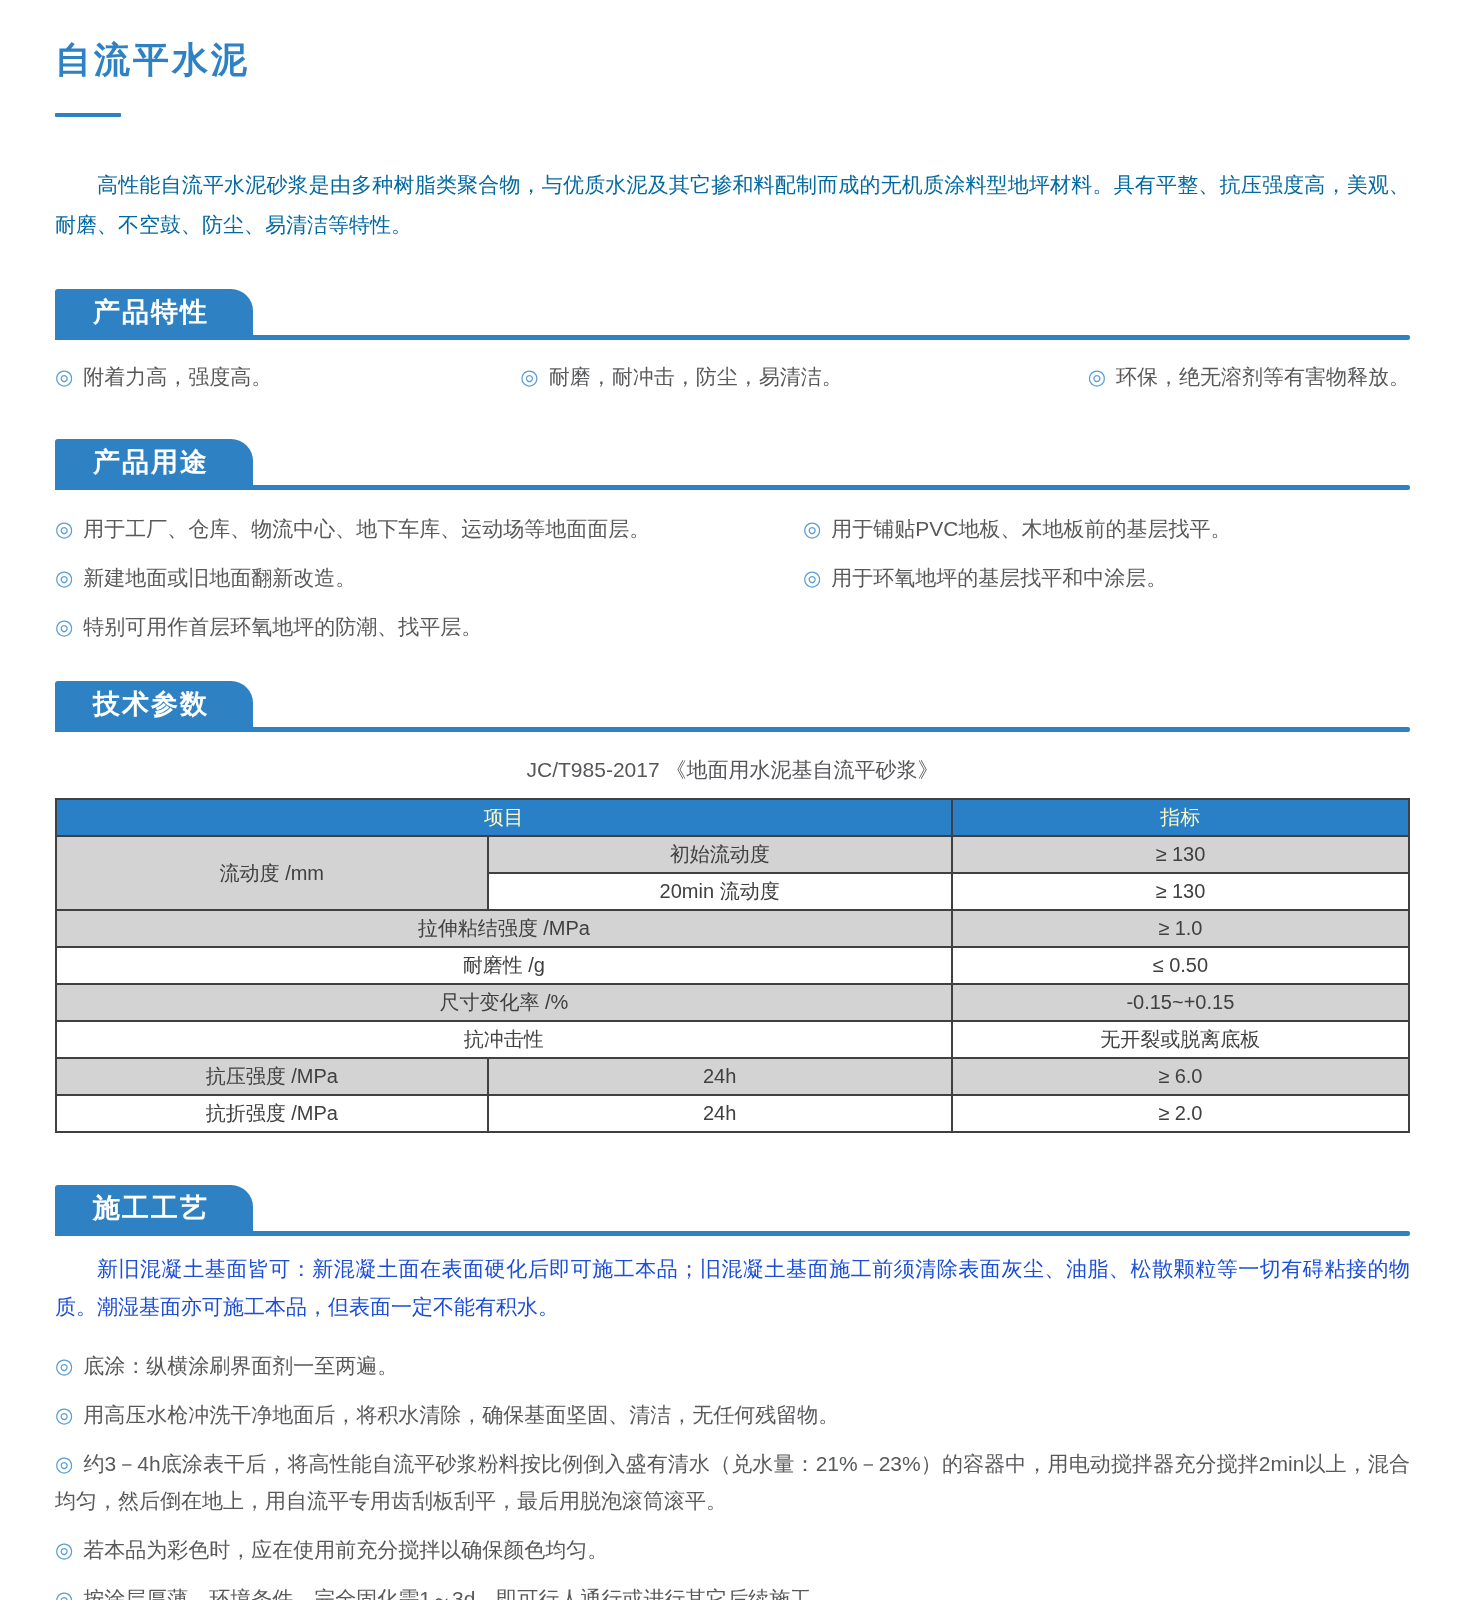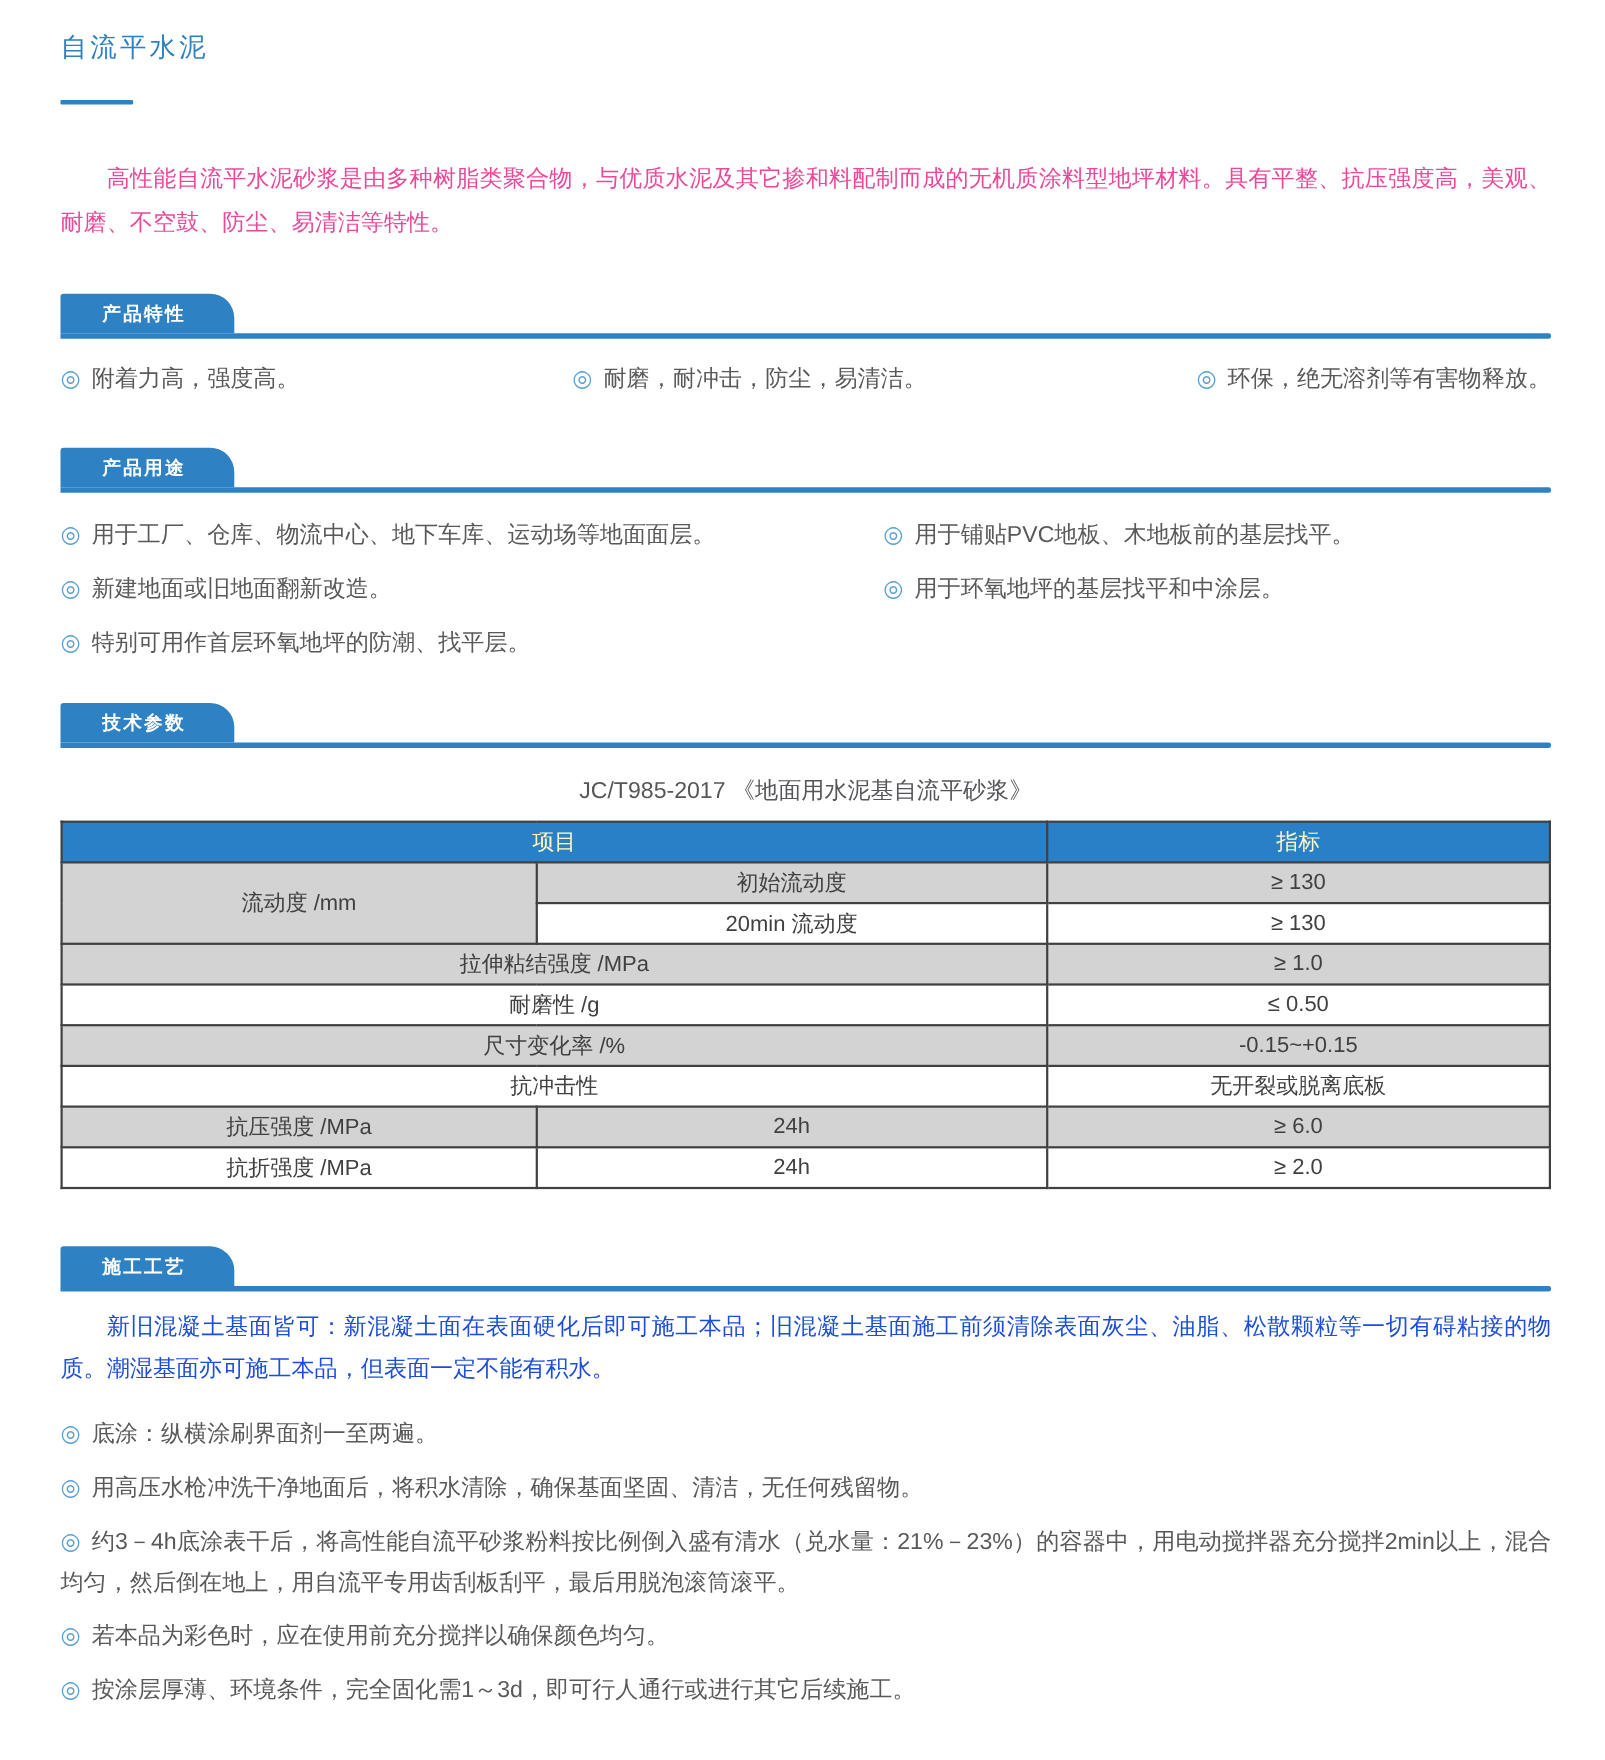--- a/index.html
+++ b/index.html
@@ -2,31 +2,31 @@
 <html><head>
 <meta charset="utf-8">
 <style>
   * { box-sizing: border-box; }
   html,body { margin:0; padding:0; background:#ffffff; }
   body { font-family:"Liberation Sans", sans-serif; }
   .page {
     width:1459px; height:1600px; margin:0 auto; position:relative;
     padding:14px 49px 0 55px; color:#58595b; overflow:hidden; background:#ffffff;
   }
-  .doc-title { color:#2e82c4; font-size:24px; font-weight:normal; letter-spacing:3px; line-height:1.2; }
+  .doc-title { color:#2e82c4; font-size:36px; font-weight:bold; letter-spacing:3px; line-height:1.2; }
   .title-dash { width:66px; height:4px; background:#2e82c4; margin-top:32px; border-radius:1px; }
   .intro {
     margin-top:48px; font-size:21px; line-height:40px; text-indent:2em;
-    text-align:justify; color:#ec4899;
+    text-align:justify; color:#0369a1;
   }
   .section { margin-top:44px; }
   .sec-head { position:relative; line-height:0; }
   .sec-tab {
     display:inline-block; background:#2e82c4; color:#ffffff; font-weight:bold;
-    font-size:17px; line-height:1; padding:10px 44px 9px 38px;
+    font-size:27px; line-height:1; padding:10px 44px 9px 38px;
     border-radius:3px 22px 0 0; letter-spacing:2px; vertical-align:bottom;
   }
   .sec-line { height:5px; background:#2e82c4; border-radius:0 2px 2px 0; }
   .bullet-row { display:flex; margin-top:18px; font-size:21px; line-height:34px;justify-content:space-between; }
   .bullet-row .bullet { margin:0; }
   .bullet { font-size:21px; line-height:37px; margin-top:12px; text-align:justify; color:#58595b; }
   .bullet .bm { color:#5a9fd4; margin-right:10px; font-size:21px; }
   .f-item-0 { width:266px; }
   .f-item-1 { width:368px; }
   .uses { display:flex; margin-top:8px;gap:36px; }

